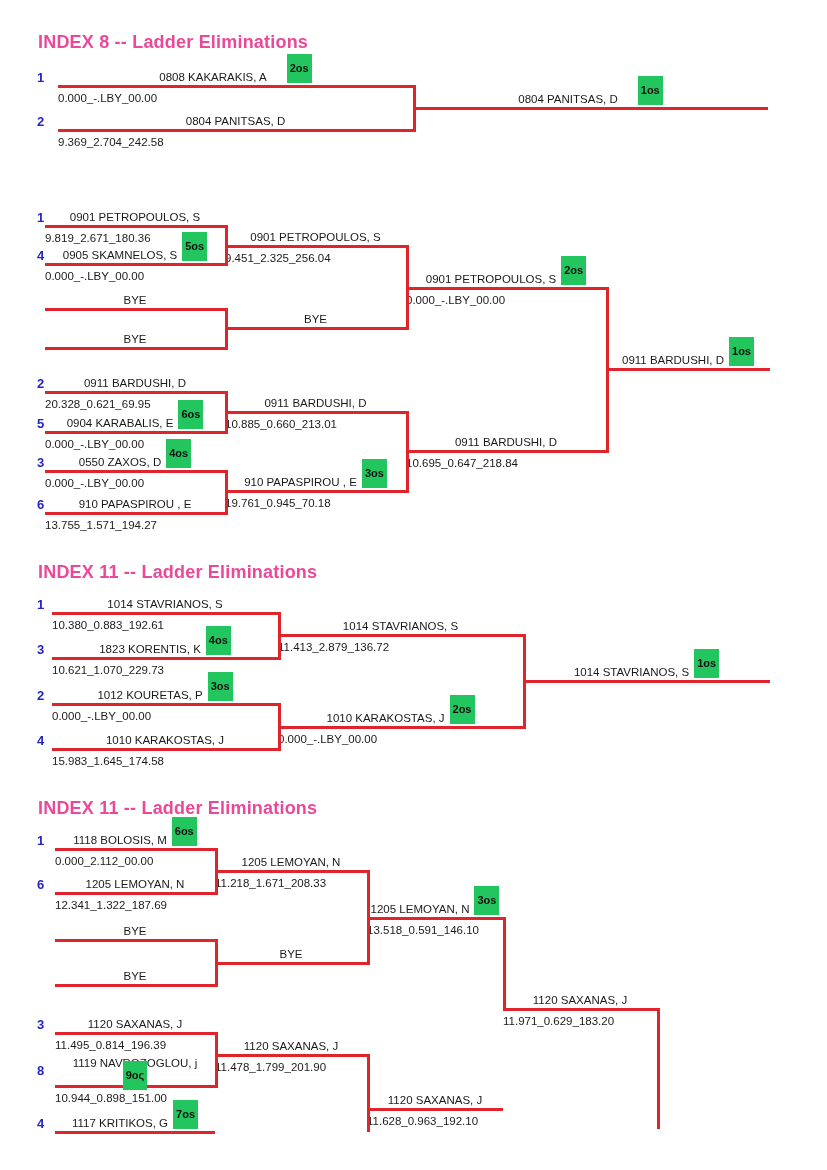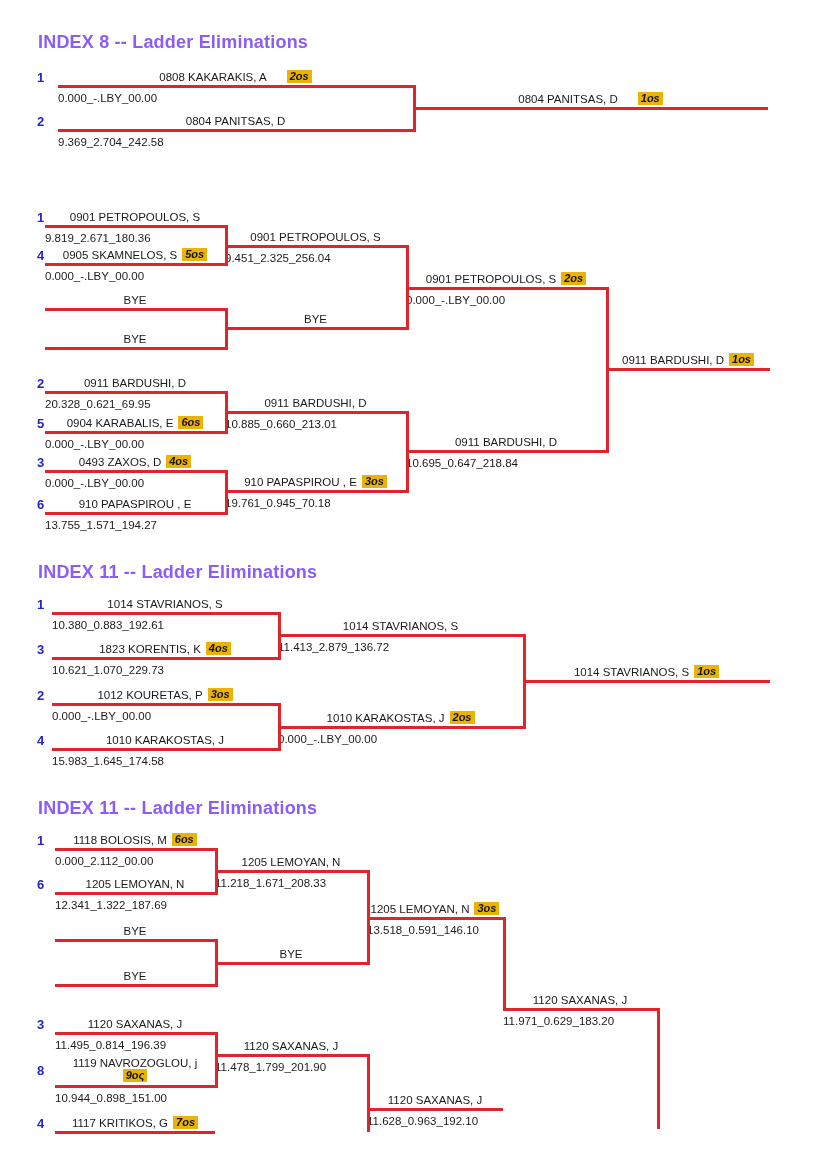--- a/index.html
+++ b/index.html
@@ -1,26 +1,26 @@
 <!DOCTYPE html>
 <html><head>
 <meta charset="utf-8">
 <style>
   html,body{margin:0;padding:0;background:#ffffff;}
   .page{position:relative;width:827px;height:1170px;background:#ffffff;
         font-family:"Liberation Sans",sans-serif;color:#111;overflow:hidden;}
-  .title{position:absolute;font-size:18px;font-weight:bold;color:#8b5cf6;
+  .title{position:absolute;font-size:18px;font-weight:bold;color:#ec4899;
          white-space:nowrap;letter-spacing:0.2px;}
   .entry{position:absolute;}
   .row{display:flex;justify-content:center;align-items:flex-end;gap:5px;
        height:15px;white-space:nowrap;}
   .gapwide .row{gap:20px;}
   .pname{font-size:11.5px;color:#1a1a1a;}
-  .tag{font-size:11px;font-weight:bold;background:#eab308;color:#111;
-       padding:0 3px;line-height:13px;font-style:italic;}
+  .tag{font-size:11px;font-weight:bold;background:#22c55e;color:#111;
+       padding:8px 3px;line-height:13px;}
   .bline{height:2.5px;background:#e0242b;margin-top:2px;}
   .sub{margin-top:4px;text-align:left;font-size:11.5px;color:#1a1a1a;white-space:nowrap;}
   .vline{position:absolute;width:2.5px;background:#e0242b;}
   .seed{position:absolute;font-size:13px;font-weight:bold;color:#2424c8;}
   .two .row{height:14px;}
   .two .row2{display:flex;justify-content:center;align-items:center;height:13px;}
   .two .bline{margin-top:3px;}
 </style>
 </head>
 <body>
@@ -99,21 +99,21 @@
   <div class="entry" style="left:45px;top:414px;width:180px">
     <div class="row">
       <span class="pname">0904 KARABALIS, E</span>
       <span class="tag">6os</span>
     </div>
     <div class="bline"></div>
     <div class="sub">0.000_-.LBY_00.00</div>
   </div>
   <div class="entry" style="left:45px;top:453px;width:180px">
     <div class="row">
-      <span class="pname">0493 ZAXOS, D</span>
+      <span class="pname">0550 ZAXOS, D</span>
       <span class="tag">4os</span>
     </div>
     <div class="bline"></div>
     <div class="sub">0.000_-.LBY_00.00</div>
   </div>
   <div class="entry" style="left:45px;top:495px;width:180px">
     <div class="row">
       <span class="pname">910 PAPASPIROU , E</span>
     </div>
     <div class="bline"></div>

